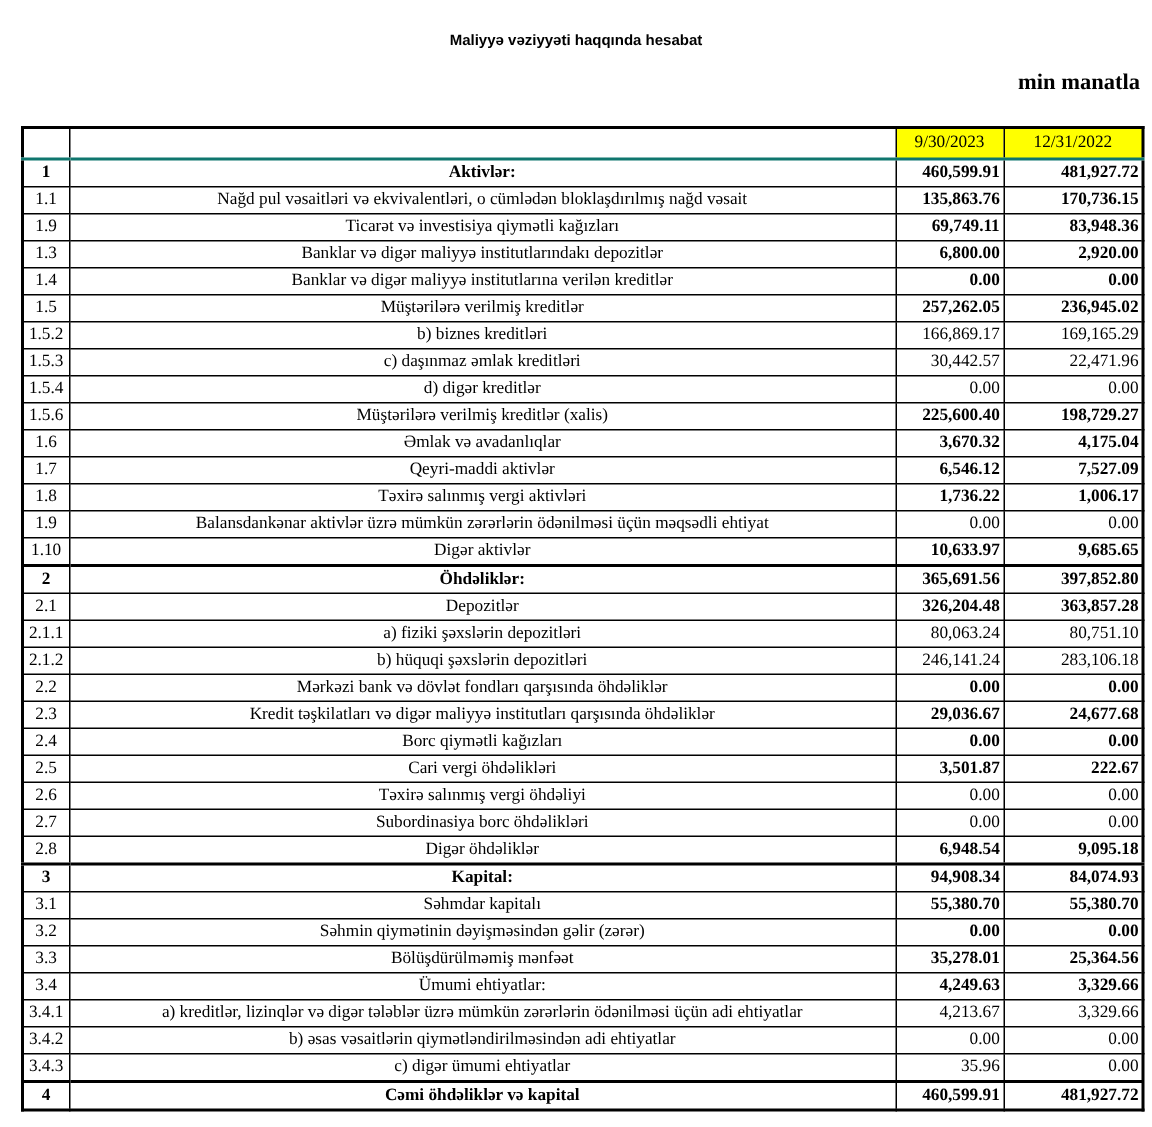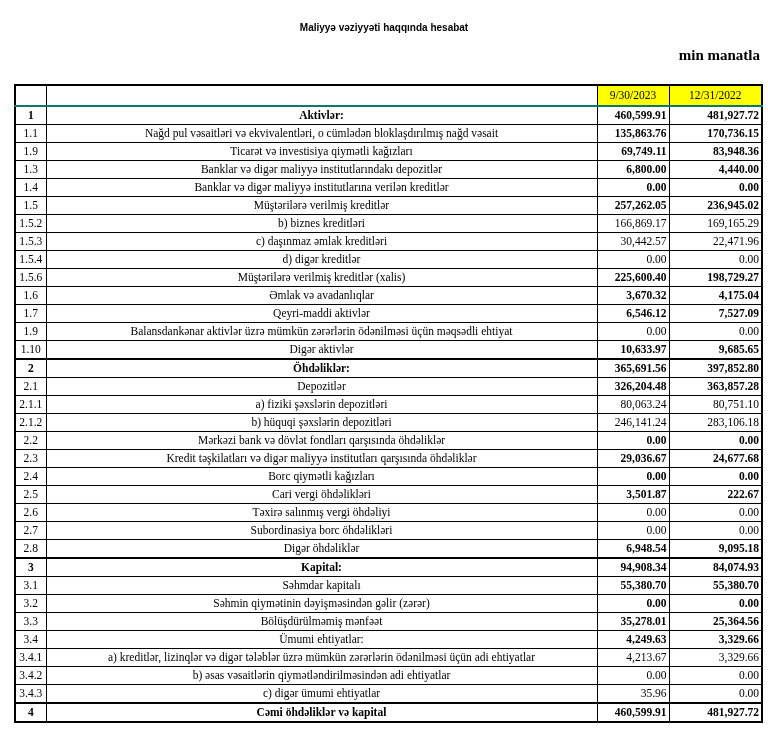--- a/index.html
+++ b/index.html
@@ -124,21 +124,21 @@
         <tr class="bold-values">
           <td class="num">1.9</td>
           <td class="label">Ticarət və investisiya qiymətli kağızları</td>
           <td class="val">69,749.11</td>
           <td class="val">83,948.36</td>
         </tr>
         <tr class="bold-values">
           <td class="num">1.3</td>
           <td class="label">Banklar və digər maliyyə institutlarındakı depozitlər</td>
           <td class="val">6,800.00</td>
-          <td class="val">4,440.00</td>
+          <td class="val">2,920.00</td>
         </tr>
         <tr class="bold-values">
           <td class="num">1.4</td>
           <td class="label">Banklar və digər maliyyə institutlarına verilən kreditlər</td>
           <td class="val">0.00</td>
           <td class="val">0.00</td>
         </tr>
         <tr class="bold-values">
           <td class="num">1.5</td>
           <td class="label">Müştərilərə verilmiş kreditlər</td>
@@ -173,20 +173,26 @@
           <td class="num">1.6</td>
           <td class="label">Əmlak və avadanlıqlar</td>
           <td class="val">3,670.32</td>
           <td class="val">4,175.04</td>
         </tr>
         <tr class="bold-values">
           <td class="num">1.7</td>
           <td class="label">Qeyri-maddi aktivlər</td>
           <td class="val">6,546.12</td>
           <td class="val">7,527.09</td>
+        </tr>
+        <tr class="bold-values">
+          <td class="num">1.8</td>
+          <td class="label">Təxirə salınmış vergi aktivləri</td>
+          <td class="val">1,736.22</td>
+          <td class="val">1,006.17</td>
         </tr>
         <tr>
           <td class="num">1.9</td>
           <td class="label">Balansdankənar aktivlər üzrə mümkün zərərlərin ödənilməsi üçün məqsədli ehtiyat</td>
           <td class="val">0.00</td>
           <td class="val">0.00</td>
         </tr>
         <tr class="bold-values">
           <td class="num">1.10</td>
           <td class="label">Digər aktivlər</td>

